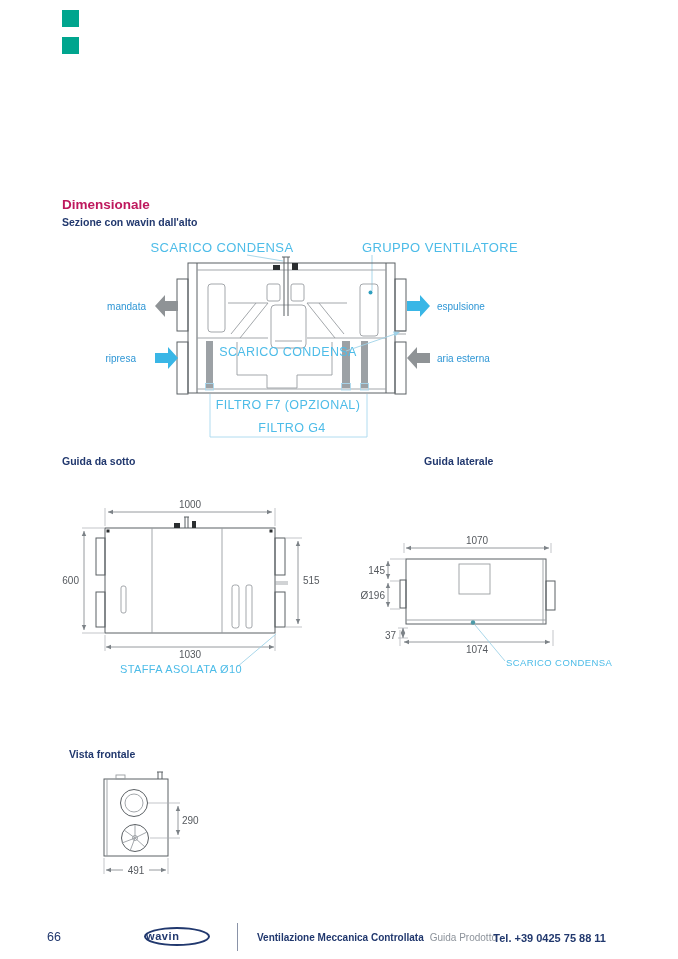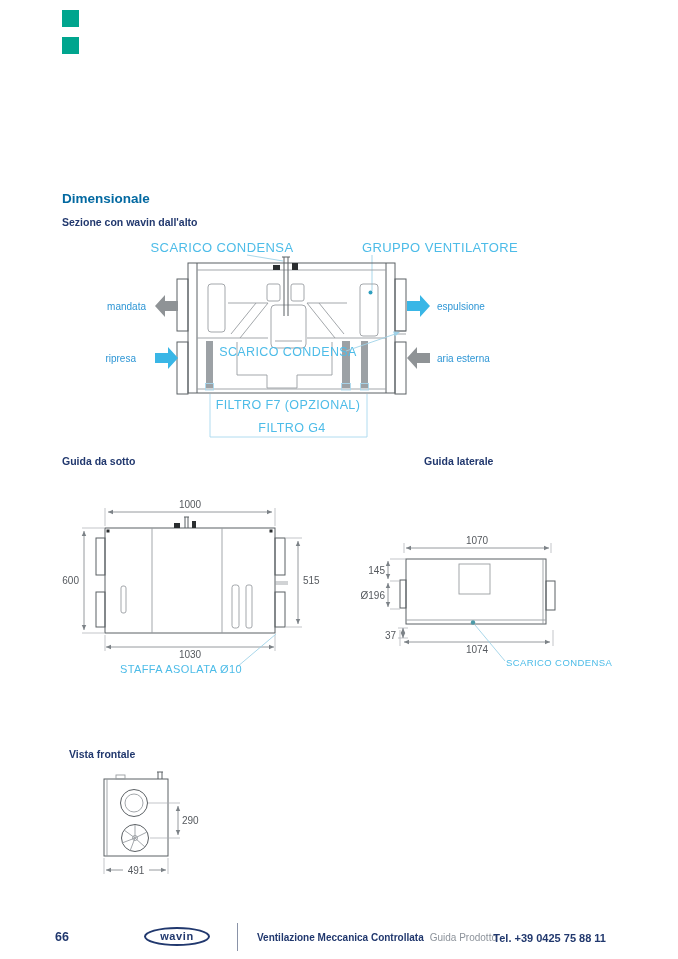--- a/index.html
+++ b/index.html
@@ -1,34 +1,34 @@
 <!DOCTYPE html>
 <html><head>
 <meta charset="utf-8">
 <style>
   html,body{margin:0;padding:0;background:#ffffff;}
   .page{position:relative;width:678px;height:959px;background:#fff;overflow:hidden;
         font-family:"Liberation Sans",sans-serif;}
   .sq{position:absolute;left:62px;width:17px;height:17px;background:#00a58e;}
-  .title{position:absolute;left:62px;top:191px;font-size:13.5px;font-weight:bold;color:#0369a1;}
+  .title{position:absolute;left:62px;top:197px;font-size:13.5px;font-weight:bold;color:#be185d;}
   .subtitle{position:absolute;left:62px;top:216px;font-size:10.5px;font-weight:bold;color:#21386e;}
   .h2{position:absolute;font-size:10.5px;font-weight:bold;color:#21386e;}
   svg{position:absolute;overflow:visible;font-family:"Liberation Sans",sans-serif;}
   svg text.cy{fill:#4dbce8;letter-spacing:0.4px;}
   svg text.bl{fill:#2e96d5;}
   svg text.dm{fill:#55595e;}
   .ln{stroke:#5b6064;stroke-width:1;fill:none;}
   .ln2{stroke:#999da1;stroke-width:0.9;fill:none;}
   .dim{stroke:#7c8287;stroke-width:0.8;fill:none;}
   .ext{stroke:#a9adb1;stroke-width:0.7;fill:none;}
   .ldr{stroke:#9fd2e8;stroke-width:0.9;fill:none;}
   .brk{stroke:#a8d8ee;stroke-width:0.9;fill:none;}
-  .footer-num{position:absolute;left:47px;top:930px;font-size:12.5px;font-weight:bold;color:#21386e;margin-left:8px;}
+  .footer-num{position:absolute;left:47px;top:930px;font-size:12.5px;font-weight:normal;color:#21386e;}
   .logo{position:absolute;left:144px;top:927px;width:66px;height:19px;border:2px solid #21386e;
-        border-radius:50%;display:flex;align-items:center;justify-content:center;box-sizing:border-box;}
+        border-radius:50%;display:flex;align-items:center;box-sizing:border-box;}
   .logo span{font-size:11px;font-weight:bold;color:#21386e;letter-spacing:0.6px;line-height:1;}
   .fdiv{position:absolute;left:237px;top:923px;width:1.3px;height:28px;background:#8a93a8;}
   .ftitle{position:absolute;left:257px;top:932px;font-size:10px;color:#21386e;white-space:nowrap;}
   .ftitle b{font-weight:bold;color:#21386e;}
   .ftitle span{color:#8d939b;margin-left:6px;}
   .fphone{position:absolute;right:72px;top:932px;font-size:11px;font-weight:bold;color:#21386e;white-space:nowrap;}
 </style>
 </head>
 <body>
 

